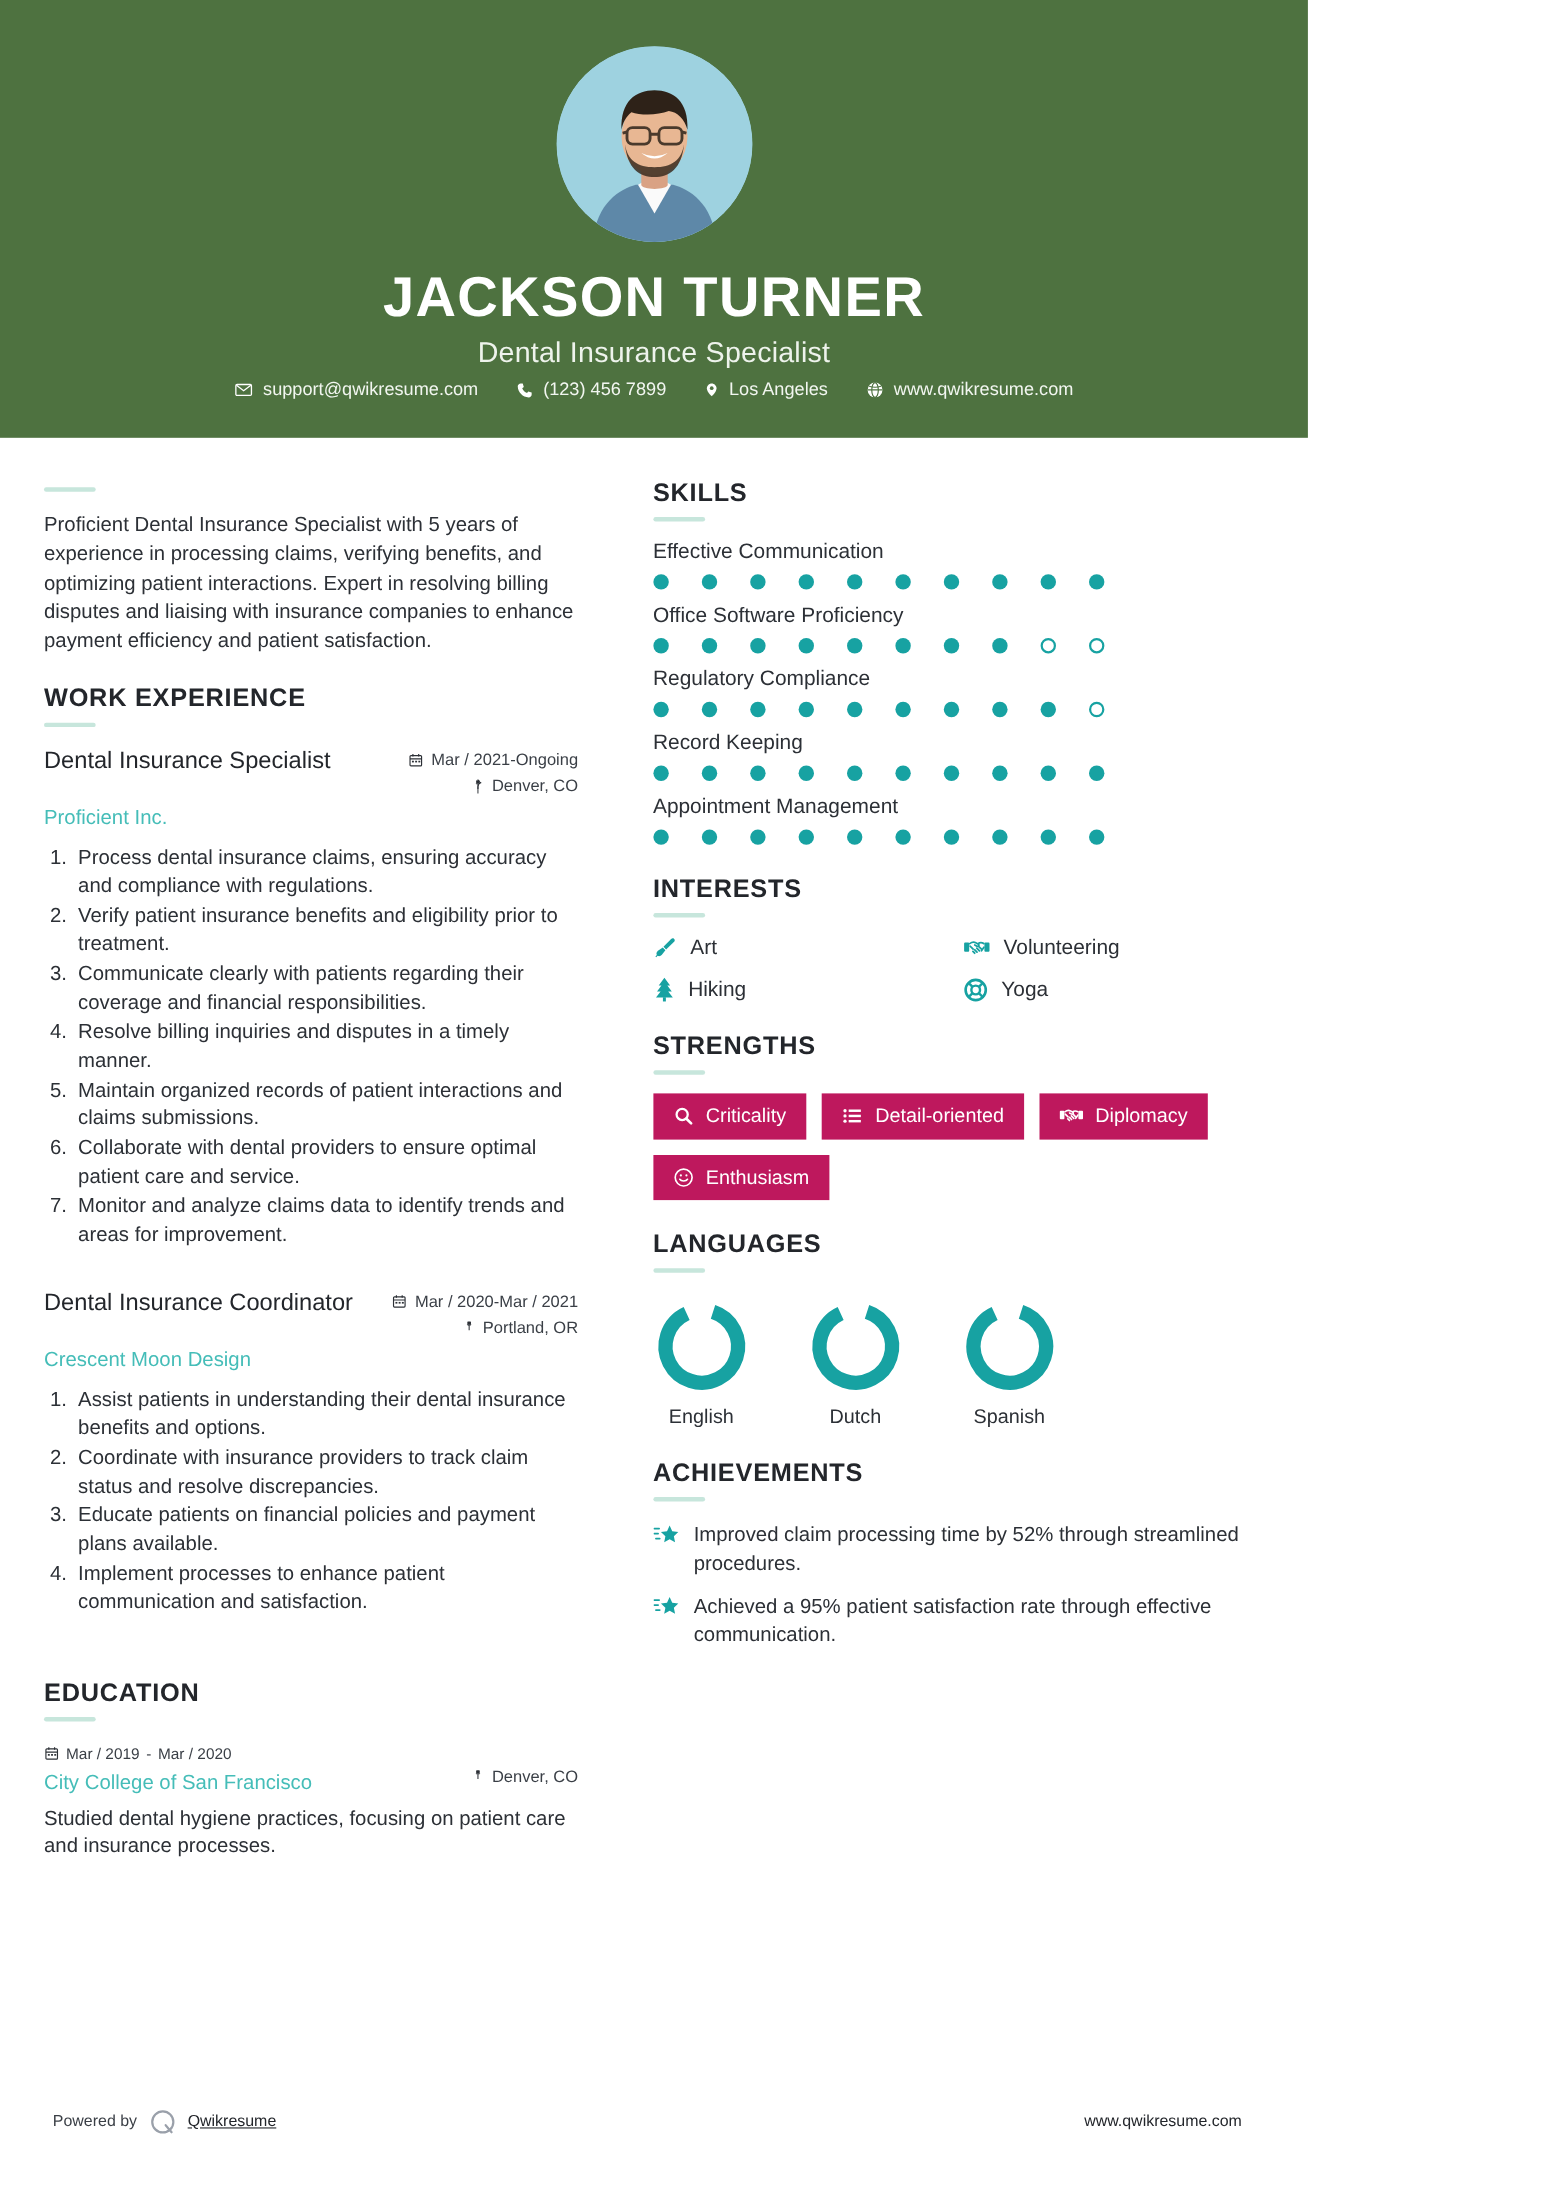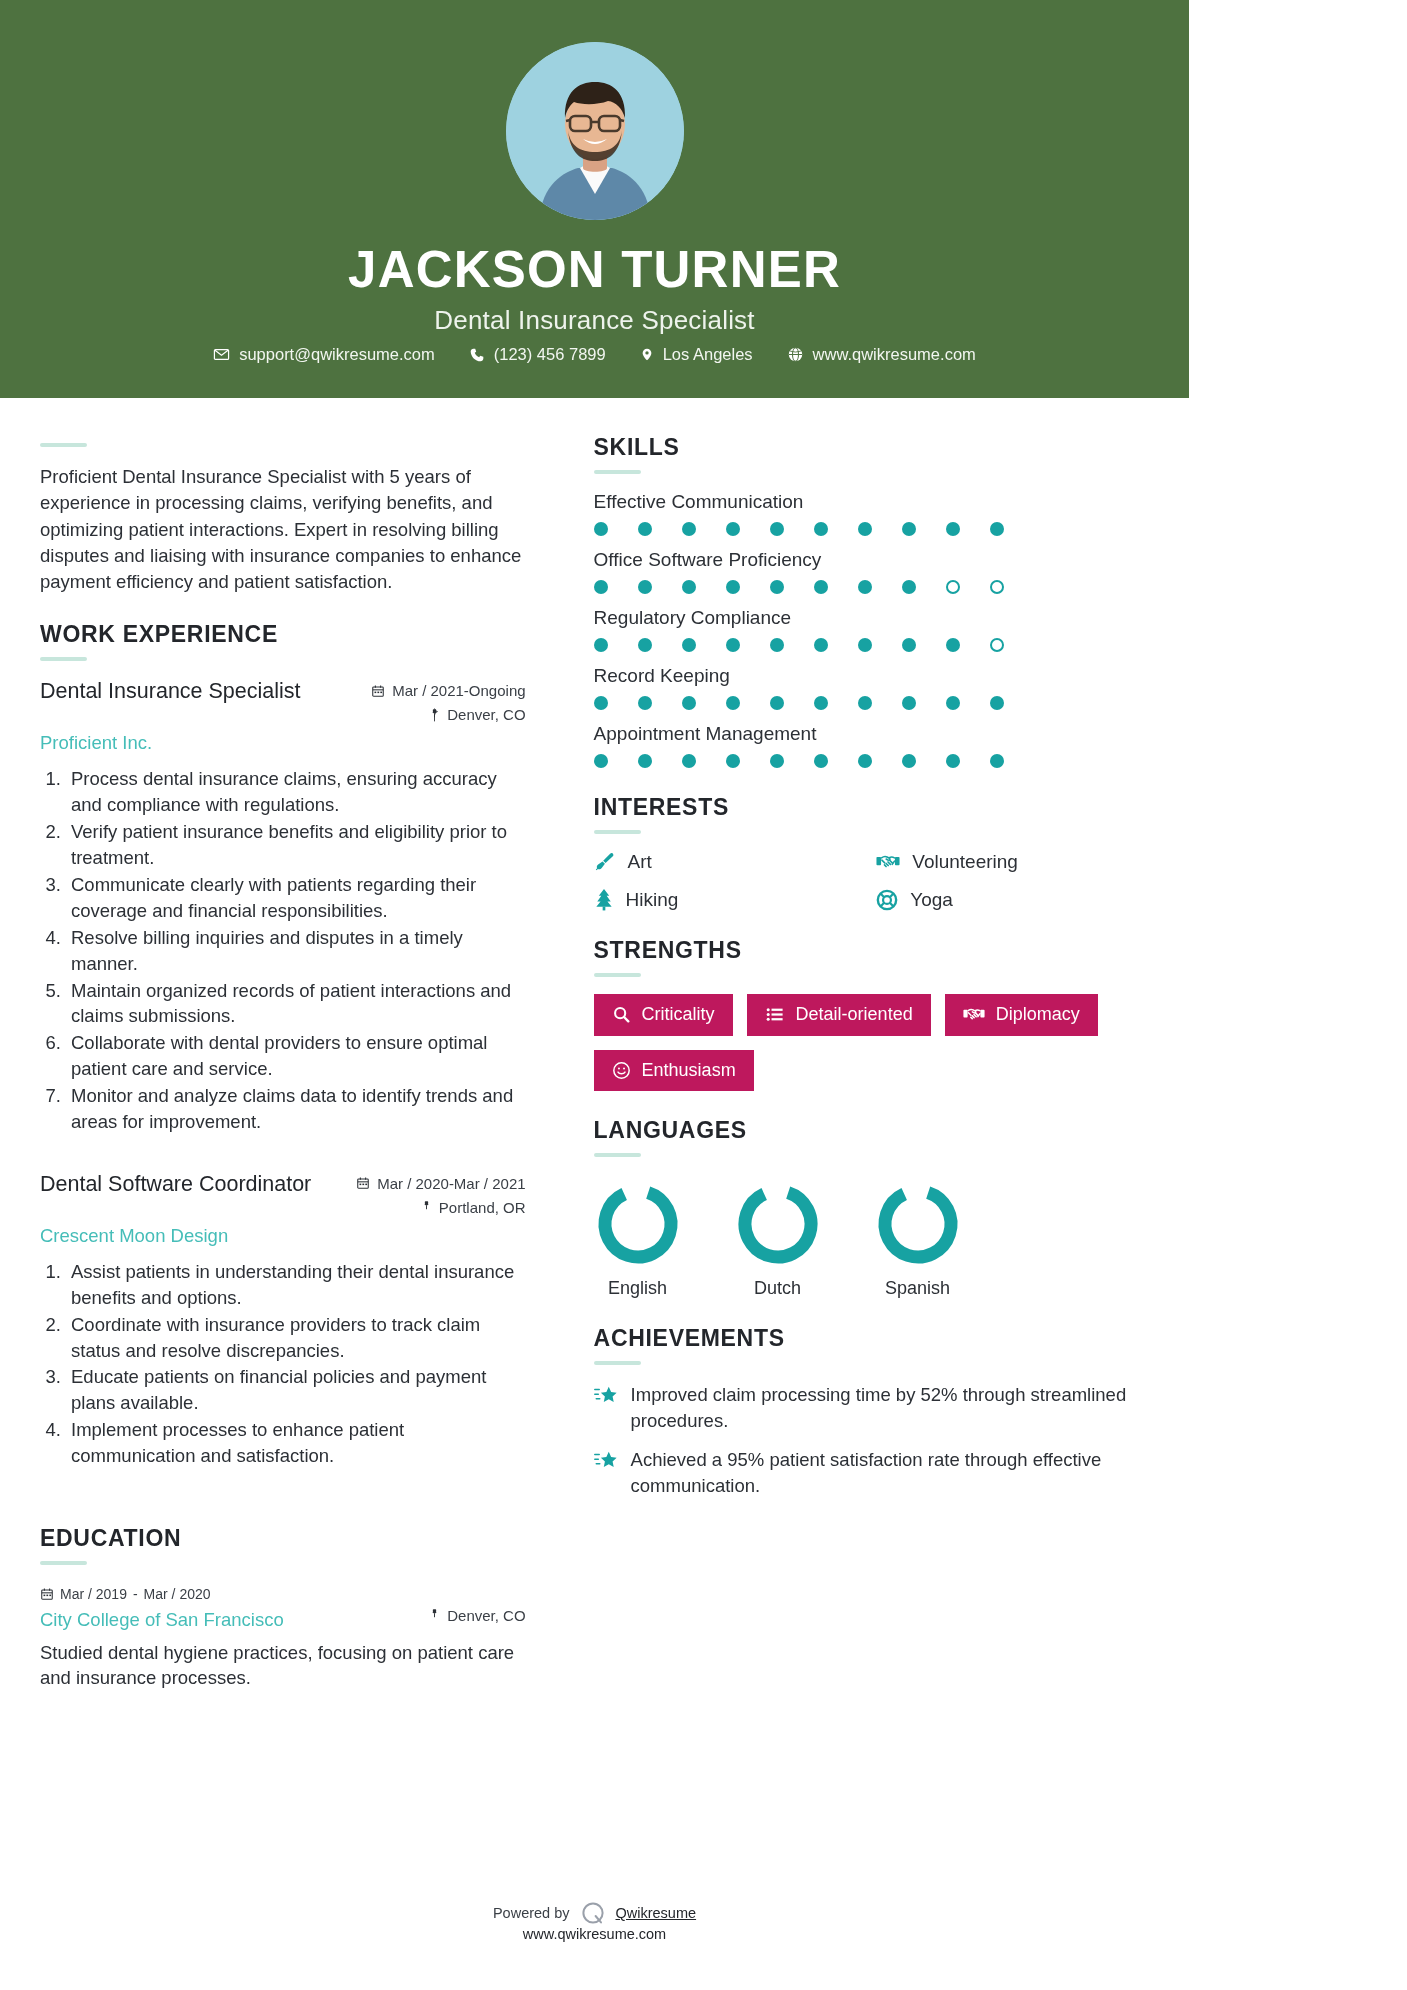--- a/index.html
+++ b/index.html
@@ -232,29 +232,28 @@
   .achv svg { display:block; flex-shrink:0; margin-top:3px; }
   .achv-text {
     font-size: 18.5px;
     line-height: 1.38;
     color: #2c3036;
   }
 
   
   .footer {
     position: absolute;
-    left: 0; right: 0;
+    left: 0; right: 12px;
     bottom: 48px;
     padding: 0 48px;
     display: flex;
     justify-content: space-between;
     align-items: center;
     font-size: 14.5px;
     color: #3a3f46;
-    flex-direction: column;
   }
   .powered {
     display: flex;
     align-items: center;
     gap: 10px;
   }
   .powered-brand {
     text-decoration: underline;
     color: #23262b;
   }
@@ -380,21 +379,21 @@
             <li>Maintain organized records of patient interactions and claims submissions.</li>
             <li>Collaborate with dental providers to ensure optimal patient care and service.</li>
             <li>Monitor and analyze claims data to identify trends and areas for improvement.</li>
           </ol>
         </div>
 
         <div class="entry-gap"></div>
 
         <div class="entry">
           <div class="entry-top">
-            <div class="entry-title">Dental Software Coordinator</div>
+            <div class="entry-title">Dental Insurance Coordinator</div>
             <div class="entry-meta">
               <div class="meta-line">
                 <svg width="14" height="14" viewBox="0 0 24 24">
                   <rect x="3" y="5" width="18" height="16" rx="1.5" fill="none" stroke="#2c3036" stroke-width="1.8"></rect>
                   <line x1="3" y1="10" x2="21" y2="10" stroke="#2c3036" stroke-width="1.8"></line>
                   <line x1="7.5" y1="2.6" x2="7.5" y2="6.4" stroke="#2c3036" stroke-width="1.8"></line>
                   <line x1="16.5" y1="2.6" x2="16.5" y2="6.4" stroke="#2c3036" stroke-width="1.8"></line>
                   <rect x="6" y="13" width="3" height="2.6" fill="#2c3036"></rect>
                   <rect x="11" y="13" width="3" height="2.6" fill="#2c3036"></rect>
                   <rect x="16" y="13" width="3" height="2.6" fill="#2c3036"></rect>

